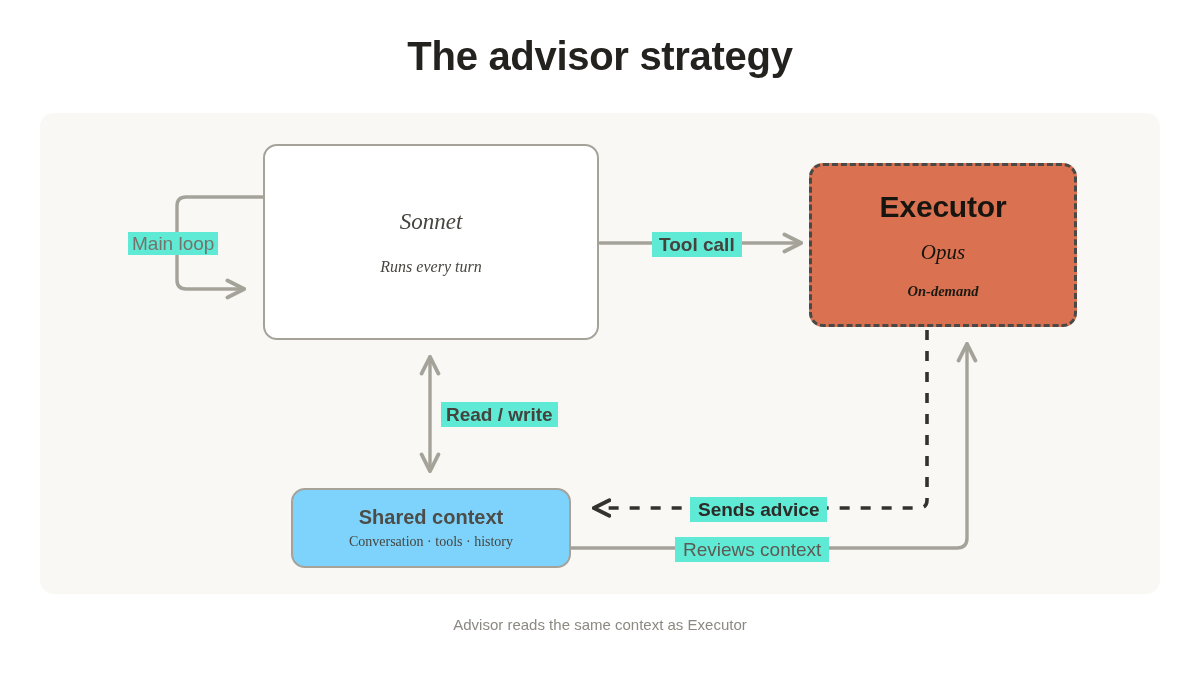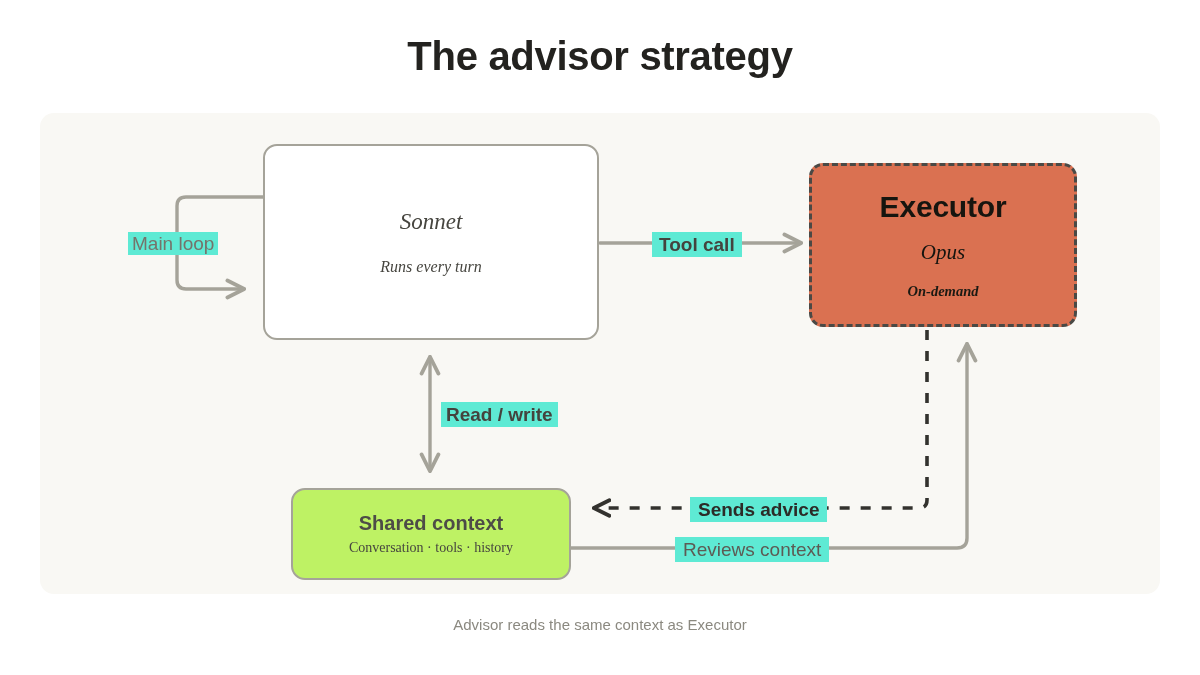--- a/index.html
+++ b/index.html
@@ -130,22 +130,22 @@
     font-weight: 700;
     color: #1a1912;
     line-height: 1;
     margin-top: 21px;
   }
 
   .node-context {
     left: 291px;
     top: 488px;
     width: 280px;
-    height: 92px;
-    background: #bef264;
+    height: 80px;
+    background: #7dd3fc;
     border: 2px solid #a5a399;
     border-radius: 14px;
   }
   .node-context .n-title {
     font-size: 20px;
     font-weight: 700;
     color: #4d4c47;
     line-height: 1;
     margin-bottom: 8px;
   }

